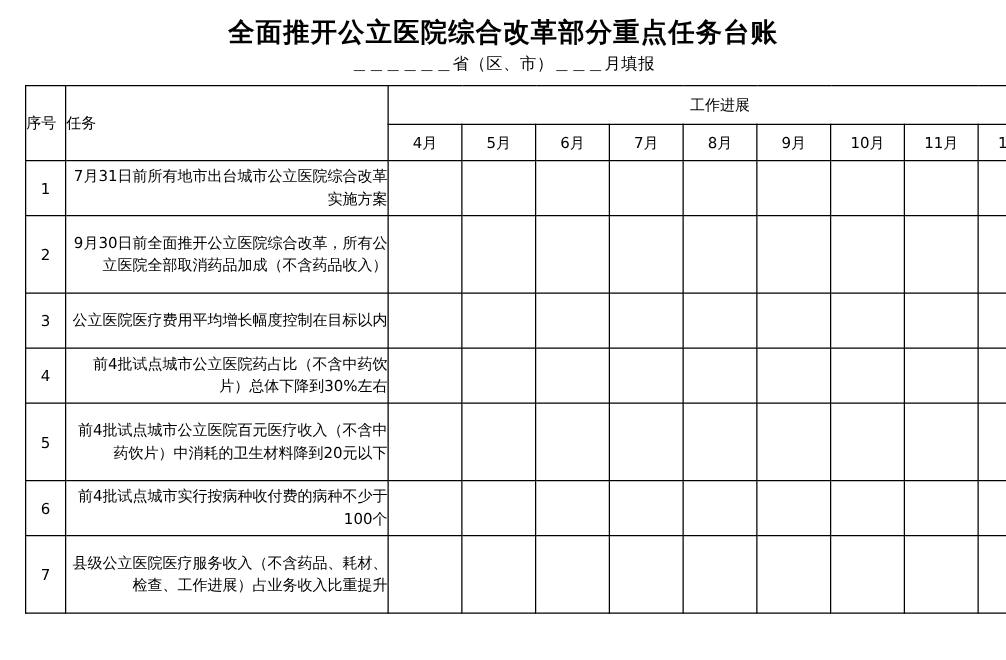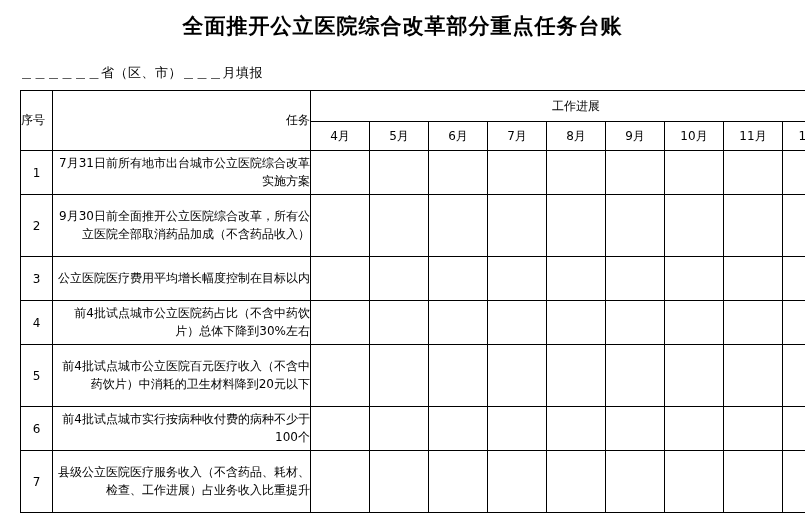--- a/index.html
+++ b/index.html
@@ -21,25 +21,25 @@
     box-sizing: border-box;
     padding: 0 20px;
   }
   .doc-title {
     text-align: center;
     font-family: "DejaVu Serif", "Liberation Serif", serif;
     font-weight: bold;
     font-size: 21px;
     letter-spacing: 1px;
     margin-top: 12px;
-    margin-bottom: 24px;
+    margin-bottom: 2px;
     white-space: nowrap;
   }
   .doc-subtitle {
-    text-align: left;
+    text-align: center;
     font-size: 13px;
     margin-bottom: 8px;
     white-space: nowrap;
     letter-spacing: 0.5px;
   }
   table.main-table {
     border-collapse: collapse;
     width: 765px;
     margin: 0 auto;
     table-layout: fixed;
@@ -55,21 +55,21 @@
   .col-seq { width: 32px; }
   .col-task { width: 258px; }
   .col-month { width: 59px; }
 
   .hdr-seq {
     text-align: left;
     line-height: 1.25;
     font-size: 12px;
   }
   .hdr-task {
-    text-align: right;
+    text-align: left;
     font-size: 13px;
     font-weight: bold;
   }
   .hdr-progress {
     text-align: center;
     font-size: 13px;
     height: 30px;
   }
   .hdr-month {
     font-size: 12px;

